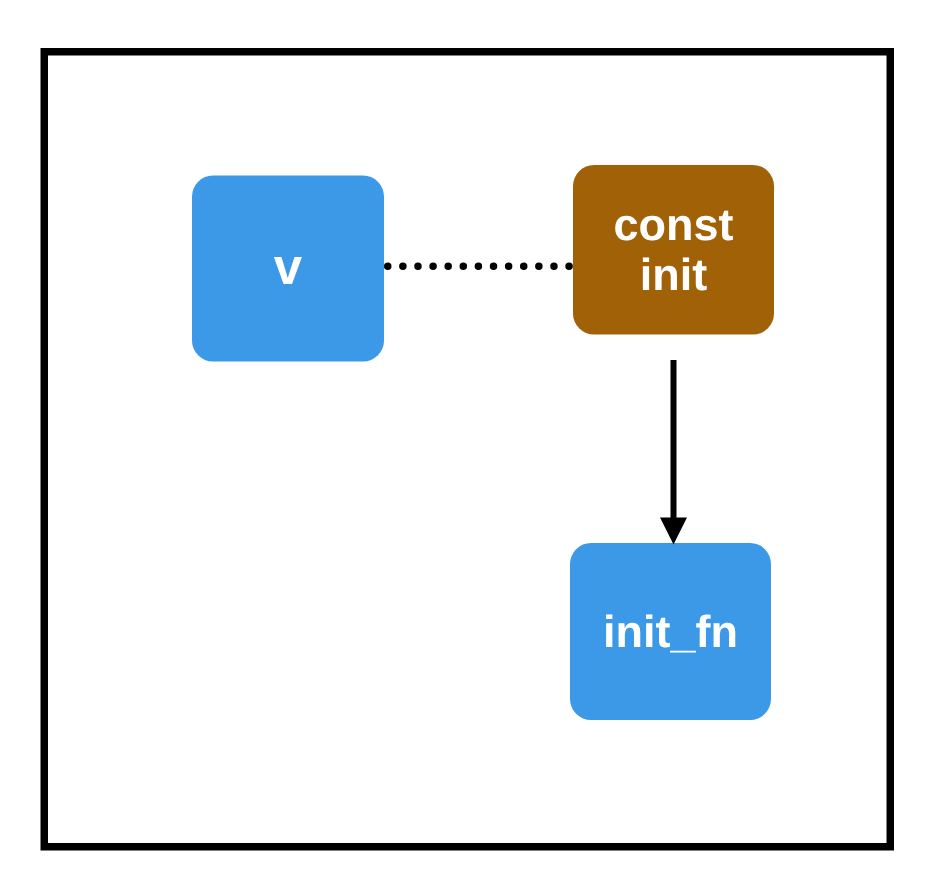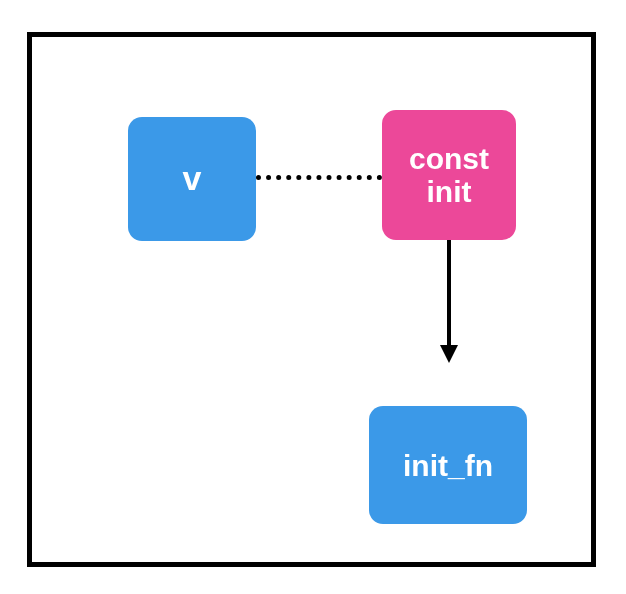--- a/index.html
+++ b/index.html
@@ -54,26 +54,26 @@
 <body>
 
 <div class="canvas">
 
   <div class="frame" style="left:27px; top:32px; width:569px; height:535px;"></div>
 
   <div class="node" style="left:128px; top:117px; width:128px; height:124px; background:#3b99e8; font-size:34px;">
     <span>v</span>
   </div>
 
-  <div class="node" style="left:382px; top:110px; width:134px; height:130px; background:#ec4899; font-size:30px; white-space:pre;">
+  <div class="node" style="left:382px; top:110px; width:134px; height:113px; background:#a16207; font-size:30px; white-space:pre;">
     <span>const
 init</span>
   </div>
 
-  <div class="node" style="left:369px; top:362px; width:158px; height:118px; background:#3b99e8; font-size:30px;margin-top:44px;">
+  <div class="node" style="left:380px; top:362px; width:134px; height:118px; background:#3b99e8; font-size:30px;">
     <span>init_fn</span>
   </div>
 
   <div class="dotted-edge" style="left:256px; top:175px; width:126px; border-top-width:5px;"></div>
 
   <div class="arrow-line" style="left:447px; top:240px; width:4px; height:107px;"></div>
   <div class="arrow-head" style="left:440px; top:345px; border-top:18px solid #000000;"></div>
 
 </div>
 

